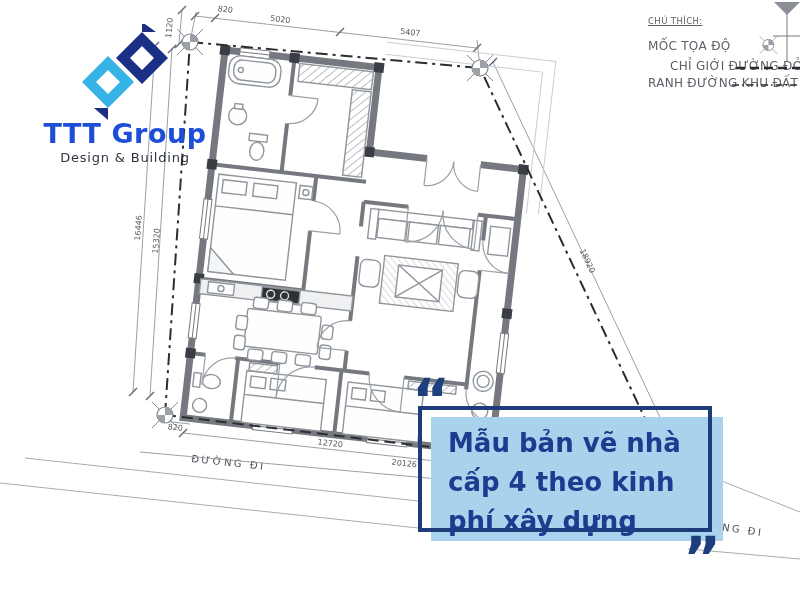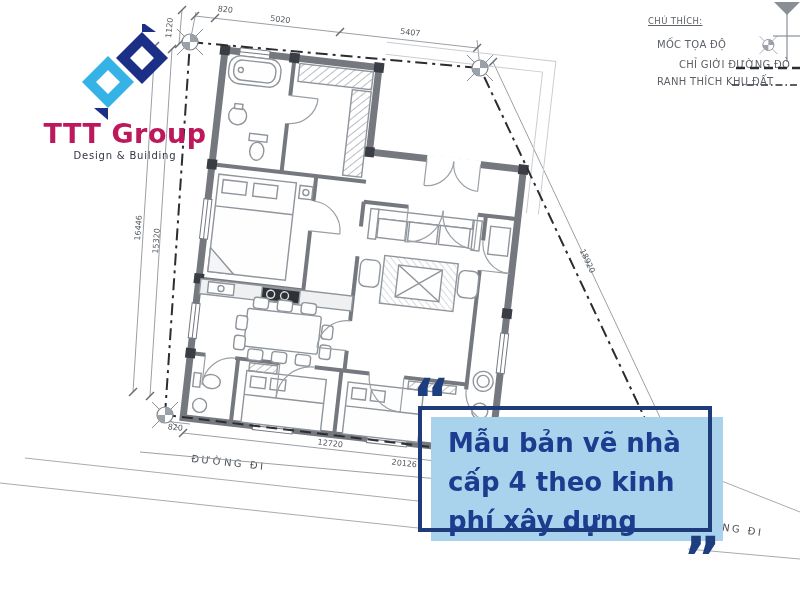--- a/index.html
+++ b/index.html
@@ -5,27 +5,27 @@
   html,body{margin:0;padding:0;background:#fff;}
   .stage{position:relative;width:800px;height:600px;background:#ffffff;overflow:hidden;
          font-family:"DejaVu Sans","Liberation Sans",sans-serif;}
   svg text{font-family:"DejaVu Sans","Liberation Sans",sans-serif;}
   .dim{font-size:8px;fill:#55595e;}
   .roadlbl{font-size:10px;fill:#4a4f55;letter-spacing:2.5px;}
   
   .logo-block{position:absolute;left:40px;top:20px;width:170px;z-index:3;}
   .logo-mark{position:absolute;left:20px;top:4px;}
   .logo-name{position:absolute;left:0;top:98px;width:170px;text-align:center;
-             font-size:27px;font-weight:bold;color:#be185d;letter-spacing:0.5px;}
+             font-size:27px;font-weight:bold;color:#1d4ed8;letter-spacing:0.5px;}
   .logo-tag{position:absolute;left:0;top:130px;width:170px;text-align:center;
-            font-size:10px;color:#2f3540;letter-spacing:0.8px;}
+            font-size:13px;color:#2f3540;letter-spacing:0.8px;}
   
   .legend{position:absolute;left:646px;top:12px;width:154px;height:76px;z-index:3;}
   .legend-title{position:absolute;left:2px;top:4px;font-size:8.5px;color:#5c6167;letter-spacing:0.4px;text-decoration:underline;}
-  .legend-label{position:absolute;left:11px;font-size:10px;color:#5c6167;letter-spacing:0.3px;white-space:nowrap;}
+  .legend-label{position:absolute;left:2px;font-size:12px;color:#5c6167;letter-spacing:0.3px;white-space:nowrap;}
   .legend-sym{position:absolute;left:76px;width:78px;height:18px;}
   
   .qbox-fill{position:absolute;left:431px;top:417px;width:292px;height:124px;
              background:#a9d2ec;z-index:5;}
   .qbox-border{position:absolute;left:418px;top:406px;width:286px;height:118px;
                border:4px solid #1e3c7a;background:transparent;z-index:6;}
   .qbox-text{position:absolute;left:448px;top:424px;width:264px;z-index:7;
              text-align:left;font-size:26px;font-weight:bold;color:#1e3c8f;line-height:1.5;}
   .quote-mark{position:absolute;z-index:7;font-size:58px;font-weight:bold;color:#1f3e7e;line-height:1;}
   .quote-open{left:412px;top:372px;}
@@ -301,21 +301,21 @@
   <div class="legend">
     <div class="legend-title">CHÚ THÍCH:</div>
     <div class="legend-label" style="top:27px;">MỐC TỌA ĐỘ</div>
     <svg class="legend-sym" style="top:24px;" width="78" height="22" viewBox="0 0 78 22">
       <use href="#marker" transform="translate(48,11) scale(0.85)"></use>
     </svg>
     <div class="legend-label" style="top:47px;margin-left:22px;">CHỈ GIỚI ĐƯỜNG ĐỎ</div>
     <svg class="legend-sym" style="top:47px;" width="78" height="10" viewBox="0 0 78 10">
       <line x1="14" y1="5" x2="78" y2="5" stroke="#2b2d30" stroke-width="2.6" stroke-dasharray="9 5"></line>
     </svg>
-    <div class="legend-label" style="top:64px;">RANH THÍCH KHU ĐẤT</div>
+    <div class="legend-label" style="top:64px;">RANH ĐƯỜNG KHU ĐẤT</div>
     <svg class="legend-sym" style="top:64px;" width="78" height="10" viewBox="0 0 78 10">
       <line x1="10" y1="5" x2="78" y2="5" stroke="#2b2d30" stroke-width="1.5" stroke-dasharray="7 3 1.5 3"></line>
     </svg>
   </div>
 
   <div class="quote-mark quote-open">“</div>
   <div class="qbox-fill"></div>
   <div class="qbox-border"></div>
   <div class="qbox-text">Mẫu bản vẽ nhà cấp 4 theo kinh phí xây dựng</div>
   <div class="quote-mark quote-close">”</div>

